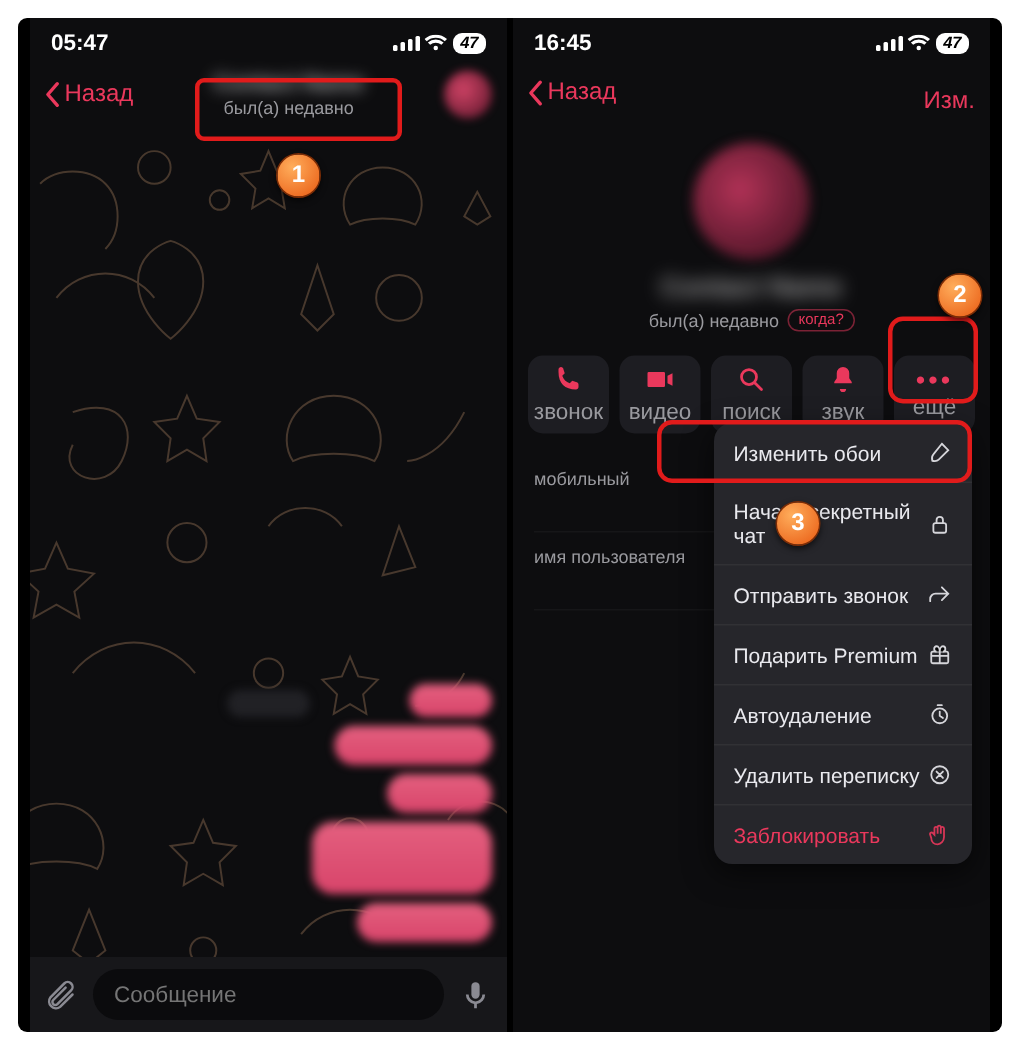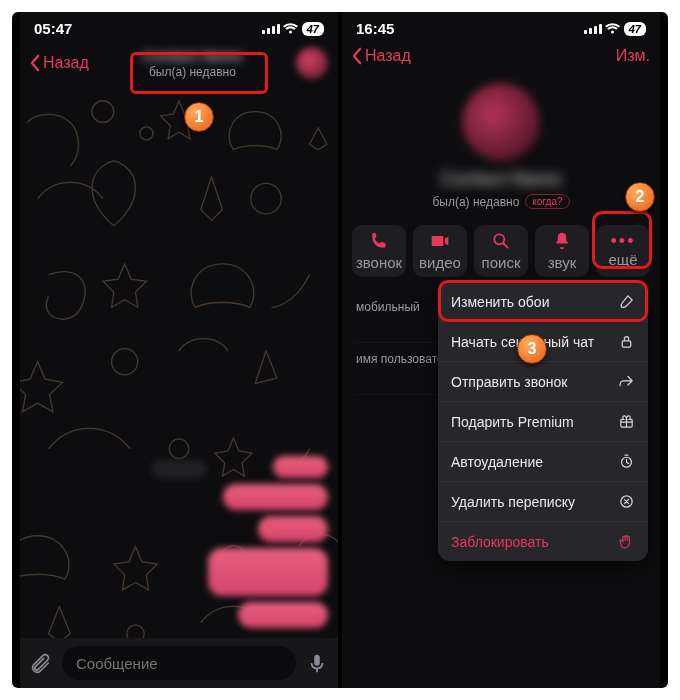--- a/index.html
+++ b/index.html
@@ -19,21 +19,21 @@
   .batt { display:flex; align-items:center; gap:2px; background:#fff; color:#000; border-radius:6px; padding:1px 5px; font-size:11px; font-weight:700;font-style:italic; }
 
   
   .nav { display:flex; align-items:center; justify-content:space-between; padding: 6px 10px 10px; }
   .back { color:#ea385c; font-size:16px; display:flex; align-items:center; gap:2px; }
   .back svg { width:11px; height:18px; }
   .center { flex:1; text-align:center; }
   .center .title { color:#eee; font-size:15px; font-weight:600; filter: blur(5px); opacity:.7; }
   .center .sub { color:#9a9a9f; font-size:12px; margin-top:1px; }
   .avatar { width:32px; height:32px; border-radius:50%; background: radial-gradient(circle at 40% 40%, #e4496f, #5b1429); filter: blur(3px); opacity:.9; }
-  .edit { color:#ea385c; font-size:16px; }
+  .edit { color:#ea385c; font-size:16px;margin-top:12px; }
 
   
   .hl { position:absolute; border:3px solid #e11b1b; border-radius:6px; pointer-events:none; }
   .callout { position:absolute; width:30px; height:30px; border-radius:50%; background: radial-gradient(circle at 35% 30%, #ffad5b, #e85a12); border:1px solid #7a2c06; color:#fff; font-weight:700; font-size:16px; display:flex; align-items:center; justify-content:center; box-shadow:0 2px 4px rgba(0,0,0,.6); }
 
   
   .chat-bg { position:absolute; left:0; right:0; top:82px; bottom:50px; overflow:hidden; }
   .doodle { position:absolute; inset:-15px; opacity:.35; }
   .bubble-stack { position:absolute; right:10px; bottom:10px; display:flex; flex-direction:column; align-items:flex-end; gap:6px; }
   .bubble { background: linear-gradient(#e4607f,#d8446a); border-radius:14px; filter: blur(3px); }
@@ -55,21 +55,21 @@
   .act { flex:1; max-width:55px; height:52px; background:#1d1d22; border-radius:10px; display:flex; flex-direction:column; align-items:center; justify-content:center; gap:3px; color:#ea385c; }
   .act svg { width:20px; height:20px; }
   .act .lbl { color:#9a9a9f; font-size:15px; }
   .act.more .dots { letter-spacing:2px; font-size:18px; line-height:14px; }
 
   .info-list { padding: 4px 14px 0; }
   .info-row { padding:9px 0; border-bottom:1px solid rgba(255,255,255,.04); }
   .info-row .k { color:#9a9a9f; font-size:12px; }
   .info-row .v { color:#e86; font-size:14px; filter:blur(5px); opacity:.6; height:16px; margin-top:3px;}
 
-  .menu { position:absolute; right:12px; top:270px; width:210px; background:#26262b; border-radius:12px; overflow:hidden; box-shadow:0 6px 20px rgba(0,0,0,.6); }
+  .menu { position:absolute; right:12px; top:270px; width:172px; background:#26262b; border-radius:12px; overflow:hidden; box-shadow:0 6px 20px rgba(0,0,0,.6); }
   .menu .item { display:flex; align-items:center; justify-content:space-between; padding:11px 13px; color:#e9e9ee; font-size:14px; border-bottom:1px solid rgba(255,255,255,.05); }
   .menu .item:last-child { border-bottom:none; }
   .menu .item.danger { color:#ea385c; }
   .menu .item svg { width:17px; height:17px; opacity:.9; flex-shrink:0; }
 
 </style>
 </head>
 <body>
 
 <div class="canvas">

